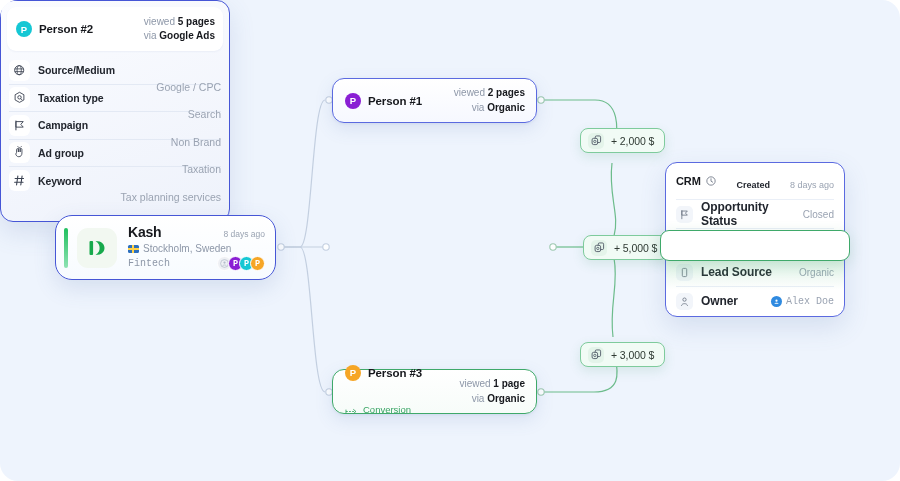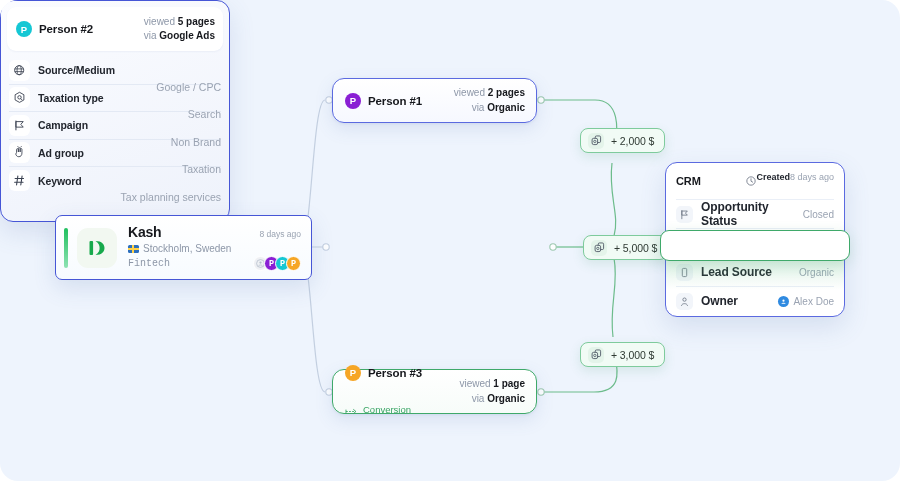--- a/index.html
+++ b/index.html
@@ -20,23 +20,23 @@
   
   .card {
     position: absolute;
     background: #ffffff;
     border-radius: 12px;
     box-shadow: 0 6px 18px rgba(80,110,170,0.13), 0 1px 3px rgba(80,110,170,0.10);
   }
 
   
   #kash-card {
-    left: 55px; top: 215px; width: 257px; height: 65px;
+    left: 55px; top: 215px; width: 221px; height: 65px;
     border: 1.5px solid #4656d6;
-    border-radius: 7px;
+    border-radius: 17px;
     background: linear-gradient(180deg,#ffffff 0%, #f7fbff 100%);
     display: flex; align-items: center;
     padding: 0 10px 0 8px;
     box-shadow: 0 8px 22px rgba(80,110,170,0.16);
   }
   #kash-accent {
     width: 4px; height: 40px; border-radius: 3px;
     background: linear-gradient(180deg,#1fbf5e 0%, #8fe3b4 100%);
     flex: 0 0 auto;
   }
@@ -143,21 +143,21 @@
   #crm-card {
     left: 665px; top: 162px; width: 180px; height: 155px;
     border: 1.3px solid #5b6ae0;
     border-radius: 12px;
     background:#ffffff;
     padding: 0 10px;
     box-shadow: 0 10px 26px rgba(80,110,170,0.16);
   }
   #crm-head { height: 36px; display:flex; align-items:center; }
   .crm-title { font-size: 11px; font-weight: bold; color:#16181d; letter-spacing:-0.1px; }
-  .crm-head-right { margin-left:auto; display:flex; align-items:flex-start; gap:0; }
+  .crm-head-right { margin-left:auto; display:flex; align-items:flex-end; gap:20px; }
   .crm-created { font-size: 9px; font-weight:bold; color:#22262e; }
   .crm-ago { font-size: 9px; color:#9aa3b2; }
   .crm-row {
     display:flex; align-items:center; height: 29px;
     border-top: 1px solid #eaeff7;
     position: relative;
   }
   .crm-ic {
     width:17px; height:17px; border-radius:5px; background:#f2f5fa;
     display:flex; align-items:center; justify-content:center; flex:0 0 auto; margin-right:8px;
@@ -169,21 +169,21 @@
     position:absolute; left: 660px; top: 230px; width: 190px; height: 31px;
     border: 1.6px solid #3fa96a; border-radius: 9px;
     background: #ffffff;
     box-shadow: 0 4px 14px rgba(60,150,100,0.18);
   }
   #crm-tint {
     position:absolute; left: 666px; top: 261px; width: 178px; height: 29px;
     background: linear-gradient(180deg, rgba(104,196,142,0.22) 0%, rgba(104,196,142,0.0) 100%);
     pointer-events:none;
   }
-  .owner-val { display:flex; align-items:center; gap:4px; margin-left:auto; }
+  .owner-val { display:flex; align-items:center; gap:4px; margin-left:auto;font-family:Liberation Mono, monospace; }
   .owner-av { width:11px; height:11px; border-radius:50%; background:#2f8ae0;
               display:flex;align-items:center;justify-content:center; }
 </style>
 </head>
 <body>
 
 <div id="canvas">
 
   <svg id="edges" viewBox="0 0 900 481">
 

